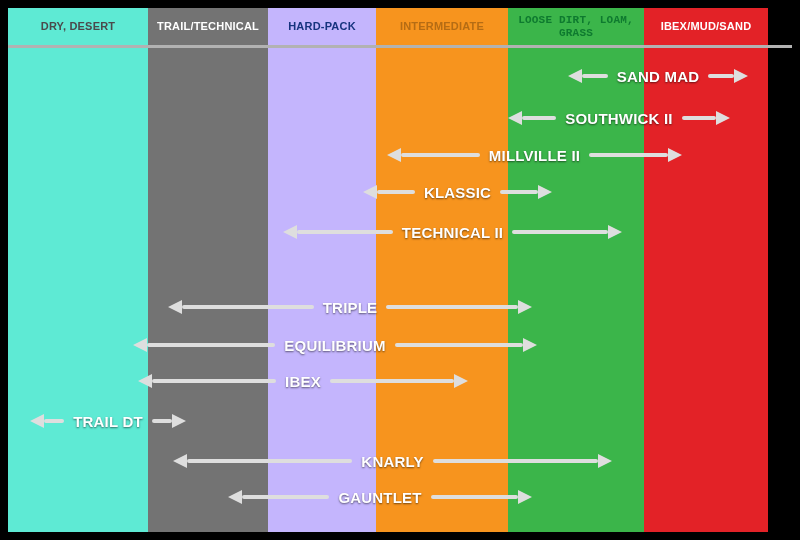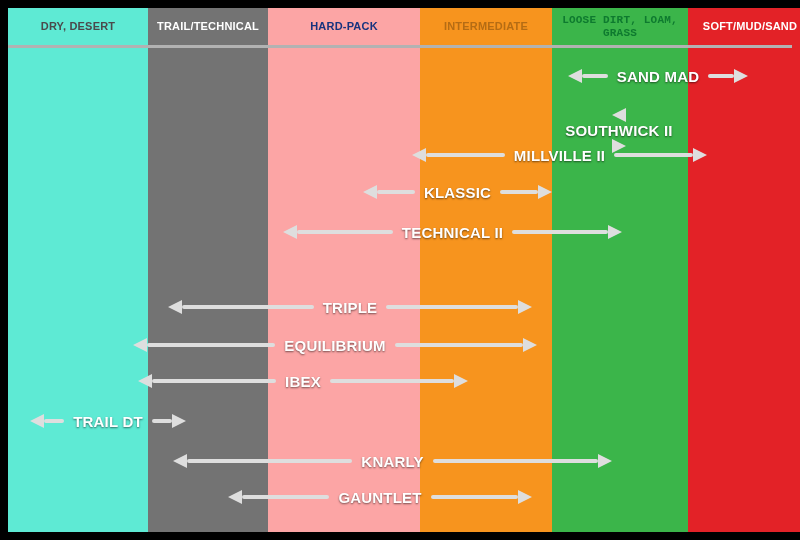--- a/index.html
+++ b/index.html
@@ -59,50 +59,50 @@
 <body>
 
 <div class="board">
   <div class="columns" id="columns">
       <div class="col" style="width: 140px; background: #5eead4;">
         <div class="col-header" style="color: rgb(74, 74, 76);">DRY, DESERT</div>
       </div>
       <div class="col" style="width: 120px; background: #737373;">
         <div class="col-header" style="color: rgb(255, 255, 255);">TRAIL/TECHNICAL</div>
       </div>
-      <div class="col" style="width: 152px; background: #fca5a5;">
+      <div class="col" style="width: 108px; background: #c4b5fd;">
         <div class="col-header" style="color: rgb(22, 51, 126);">HARD-PACK</div>
       </div>
       <div class="col" style="width: 132px; background: rgb(247, 148, 30);">
         <div class="col-header" style="color: rgb(181, 108, 20);">INTERMEDIATE</div>
       </div>
       <div class="col" style="width: 136px; background: rgb(59, 181, 74); font-family: Liberation Mono, monospace;">
         <div class="col-header" style="color: rgb(14, 122, 47);">LOOSE DIRT, LOAM, GRASS</div>
       </div>
       <div class="col" style="width: 124px; background: rgb(227, 34, 39);">
-        <div class="col-header" style="color: rgb(255, 255, 255);">SOFT/MUD/SAND</div>
+        <div class="col-header" style="color: rgb(255, 255, 255);">IBEX/MUD/SAND</div>
       </div>
     </div>
   <div class="header-separator" id="header-separator" style="background: rgb(178, 178, 178);"></div>
   <div class="arrows" id="arrows">
       <div class="arrow-row" style="left: 568px; top: 66px; width: 180px;">
         <span class="ah left" style="border-right-color: rgb(222, 222, 222);"></span>
         <span class="aline" style="background: rgb(222, 222, 222);"></span>
         <span class="alabel">SAND MAD</span>
         <span class="aline" style="background: rgb(222, 222, 222);"></span>
         <span class="ah right" style="border-left-color: rgb(222, 222, 222);"></span>
       </div>
-      <div class="arrow-row" style="left: 508px; top: 108px; width: 222px; flex-direction: column;">
+      <div class="arrow-row" style="left: 508px; top: 108px; width: 222px;">
         <span class="ah left" style="border-right-color: rgb(222, 222, 222);"></span>
         <span class="aline" style="background: rgb(222, 222, 222);"></span>
         <span class="alabel">SOUTHWICK II</span>
         <span class="aline" style="background: rgb(222, 222, 222);"></span>
         <span class="ah right" style="border-left-color: rgb(222, 222, 222);"></span>
       </div>
-      <div class="arrow-row" style="left: 412px; top: 145px; width: 295px;">
+      <div class="arrow-row" style="left: 387px; top: 145px; width: 295px;">
         <span class="ah left" style="border-right-color: rgb(222, 222, 222);"></span>
         <span class="aline" style="background: rgb(222, 222, 222);"></span>
         <span class="alabel">MILLVILLE II</span>
         <span class="aline" style="background: rgb(222, 222, 222);"></span>
         <span class="ah right" style="border-left-color: rgb(222, 222, 222);"></span>
       </div>
       <div class="arrow-row" style="left: 363px; top: 182px; width: 189px;">
         <span class="ah left" style="border-right-color: rgb(222, 222, 222);"></span>
         <span class="aline" style="background: rgb(222, 222, 222);"></span>
         <span class="alabel">KLASSIC</span>

